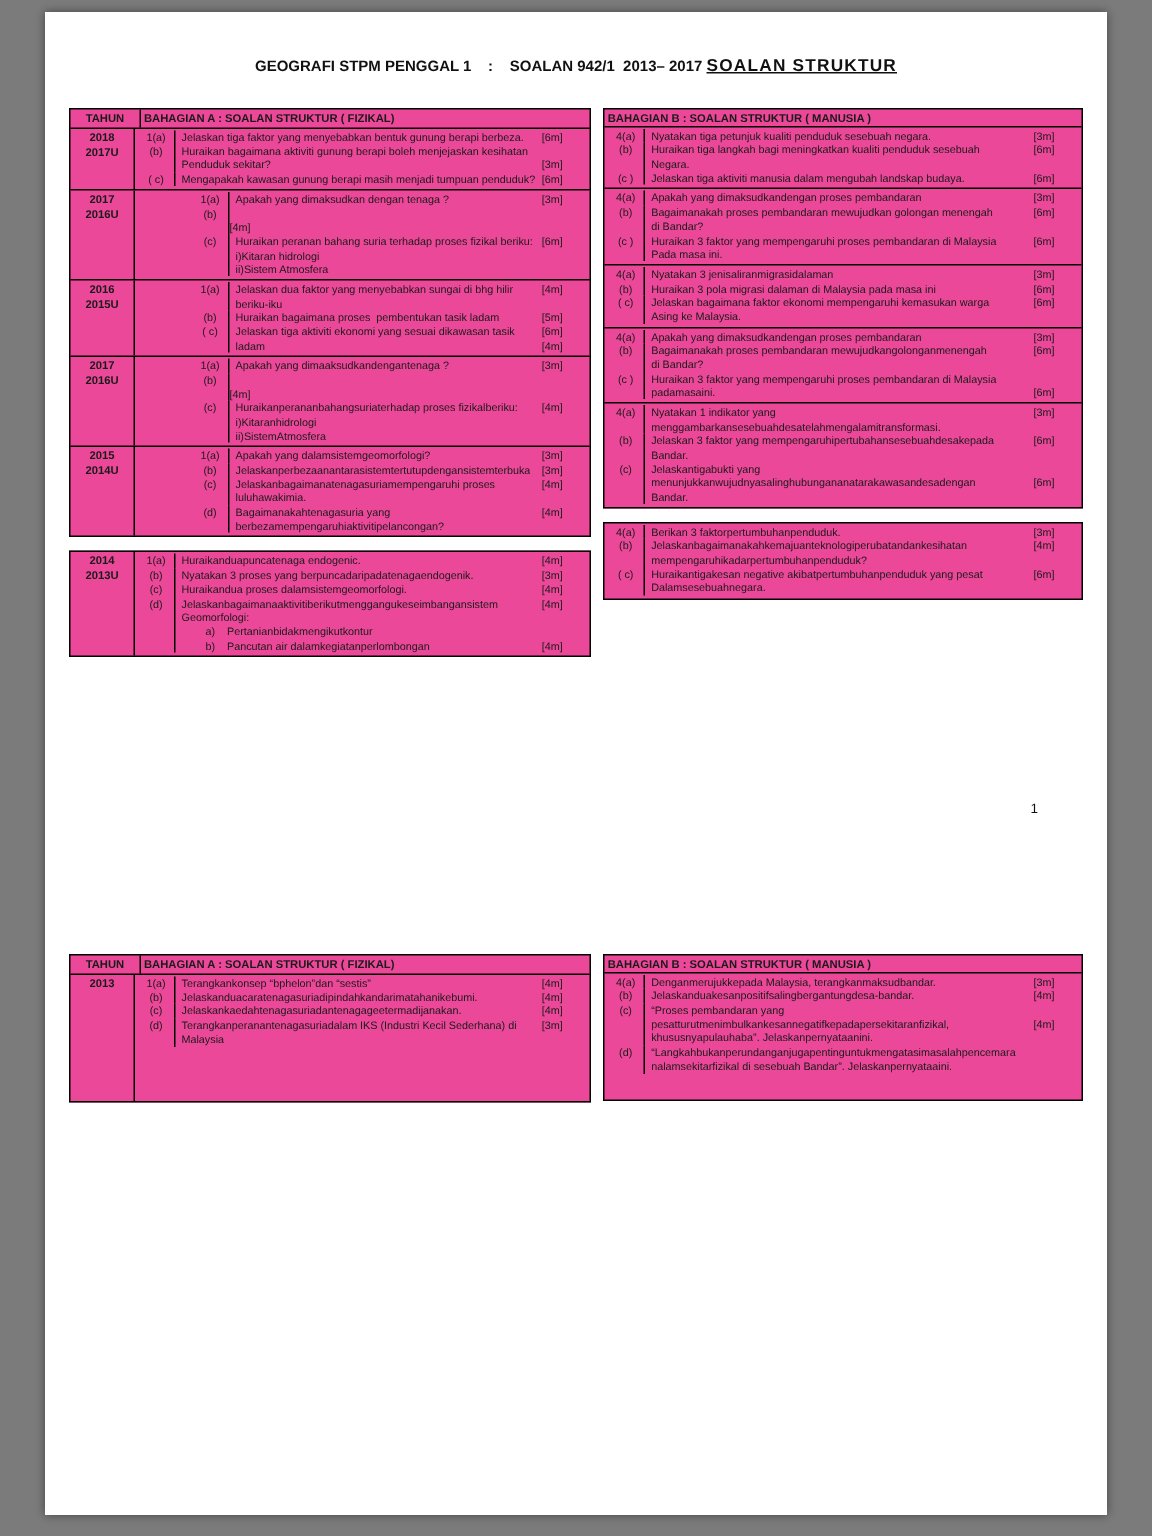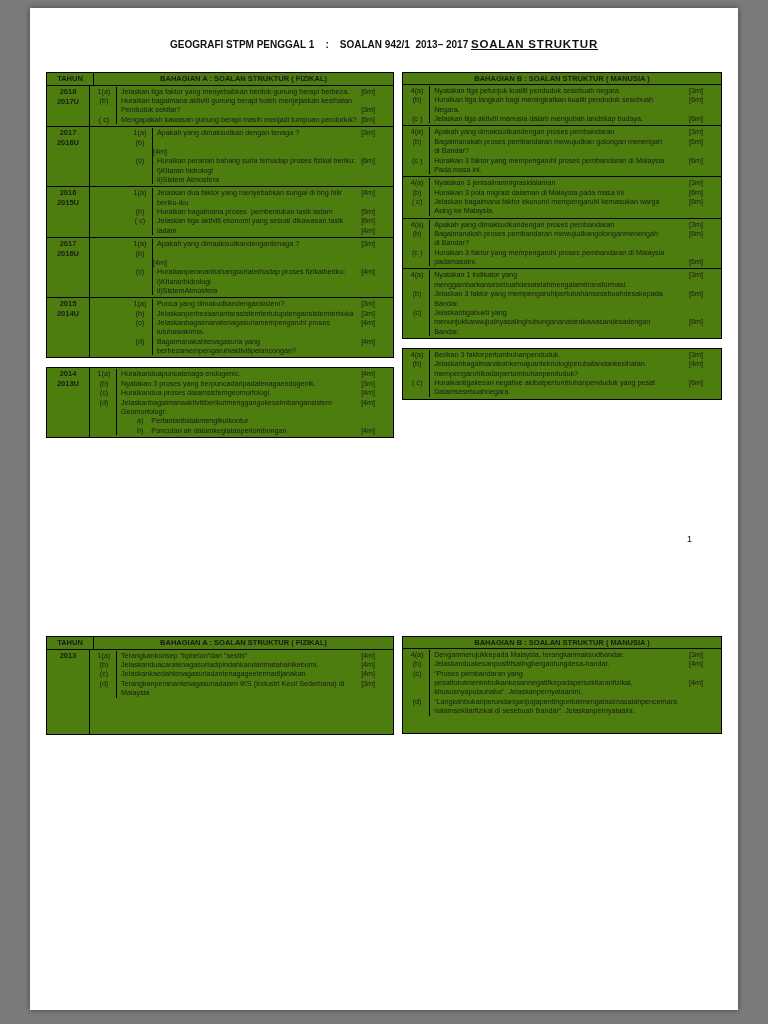--- a/index.html
+++ b/index.html
@@ -35,32 +35,32 @@
     gap:8px;
     align-items:flex-start;
   }
   .section1{top:64px;}
   .section2{top:628px;}
   .tcol.left{flex:0 0 51.5%;}
   .tcol.right{flex:1;min-width:0;}
   .block{
     border:1px solid #000;
     margin-bottom:9px;
-    background:#4d7c0f;
+    background:#ec4899;
   }
   .hrow{
     display:flex;
     border-bottom:1px solid #000;
     min-height:11px;
     align-items:stretch;
   }
   .hcell{
     font-weight:bold;
     font-size:7.5px;
-    text-align:center;
+    text-align:left;
     padding:1px 2px;
   }
   .hcell.main{flex:1;}
   .ycell{
     flex:0 0 42px;
     width:42px;
     border-right:1px solid #000;
     text-align:center;
     font-weight:bold;
     font-size:7.5px;
@@ -211,21 +211,21 @@
                 <div class="imarks">[4m]</div>
               </div>
             </div>
           </div>
           <div class="trow">
             <div class="ycell">2015
 2014U</div>
             <div class="qcell">
               <div class="item">
                 <div class="ilabel">1(a)</div>
-                <div class="itext">Punca yang dimakudkandengansistem?
+                <div class="itext">Apakah yang dalamsistemgeomorfologi?
 </div>
                 <div class="imarks">[3m]</div>
               </div>
               <div class="item">
                 <div class="ilabel">(b)</div>
                 <div class="itext">Jelaskanperbezaanantarasistemtertutupdengansistemterbuka
 </div>
                 <div class="imarks">[3m]</div>
               </div>
               <div class="item">

